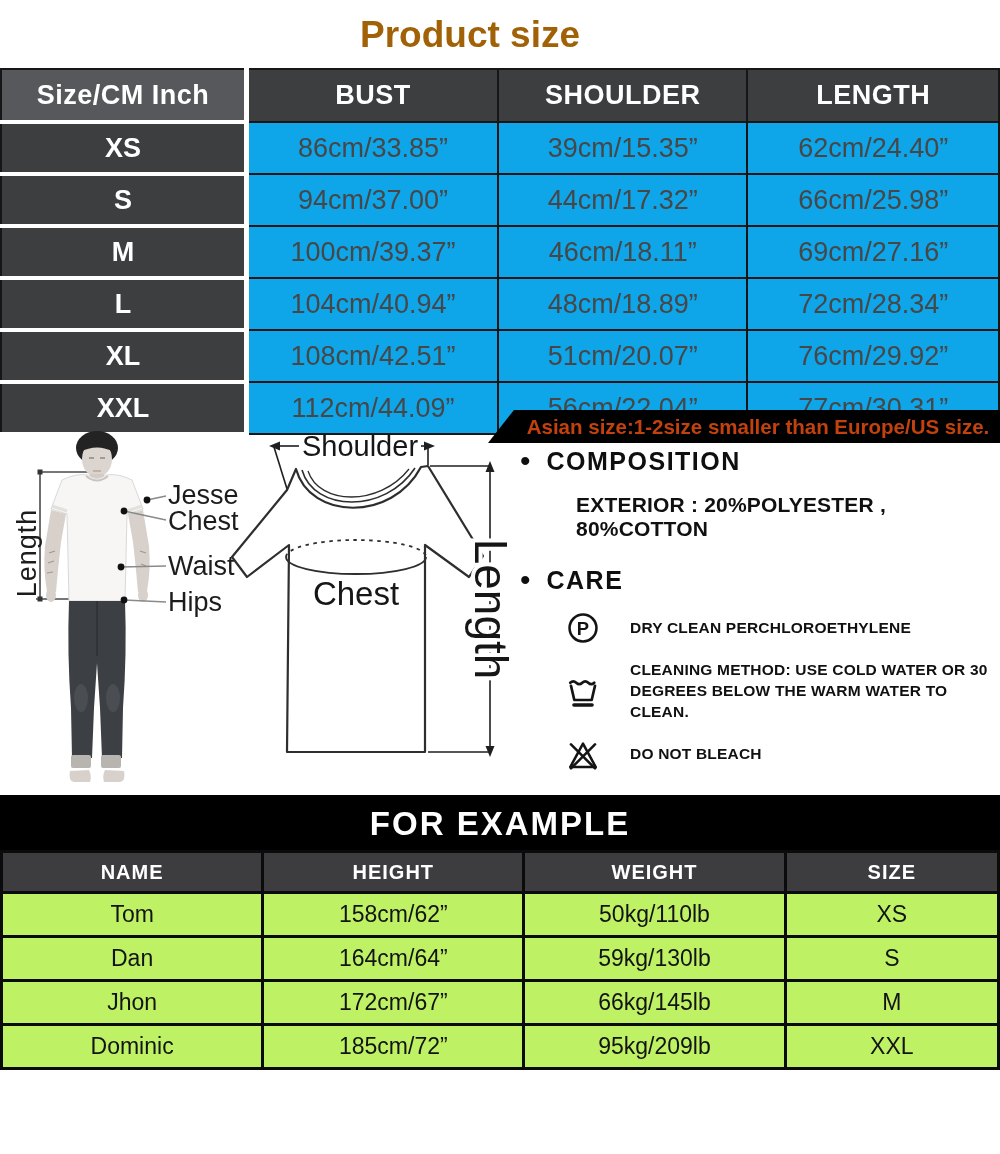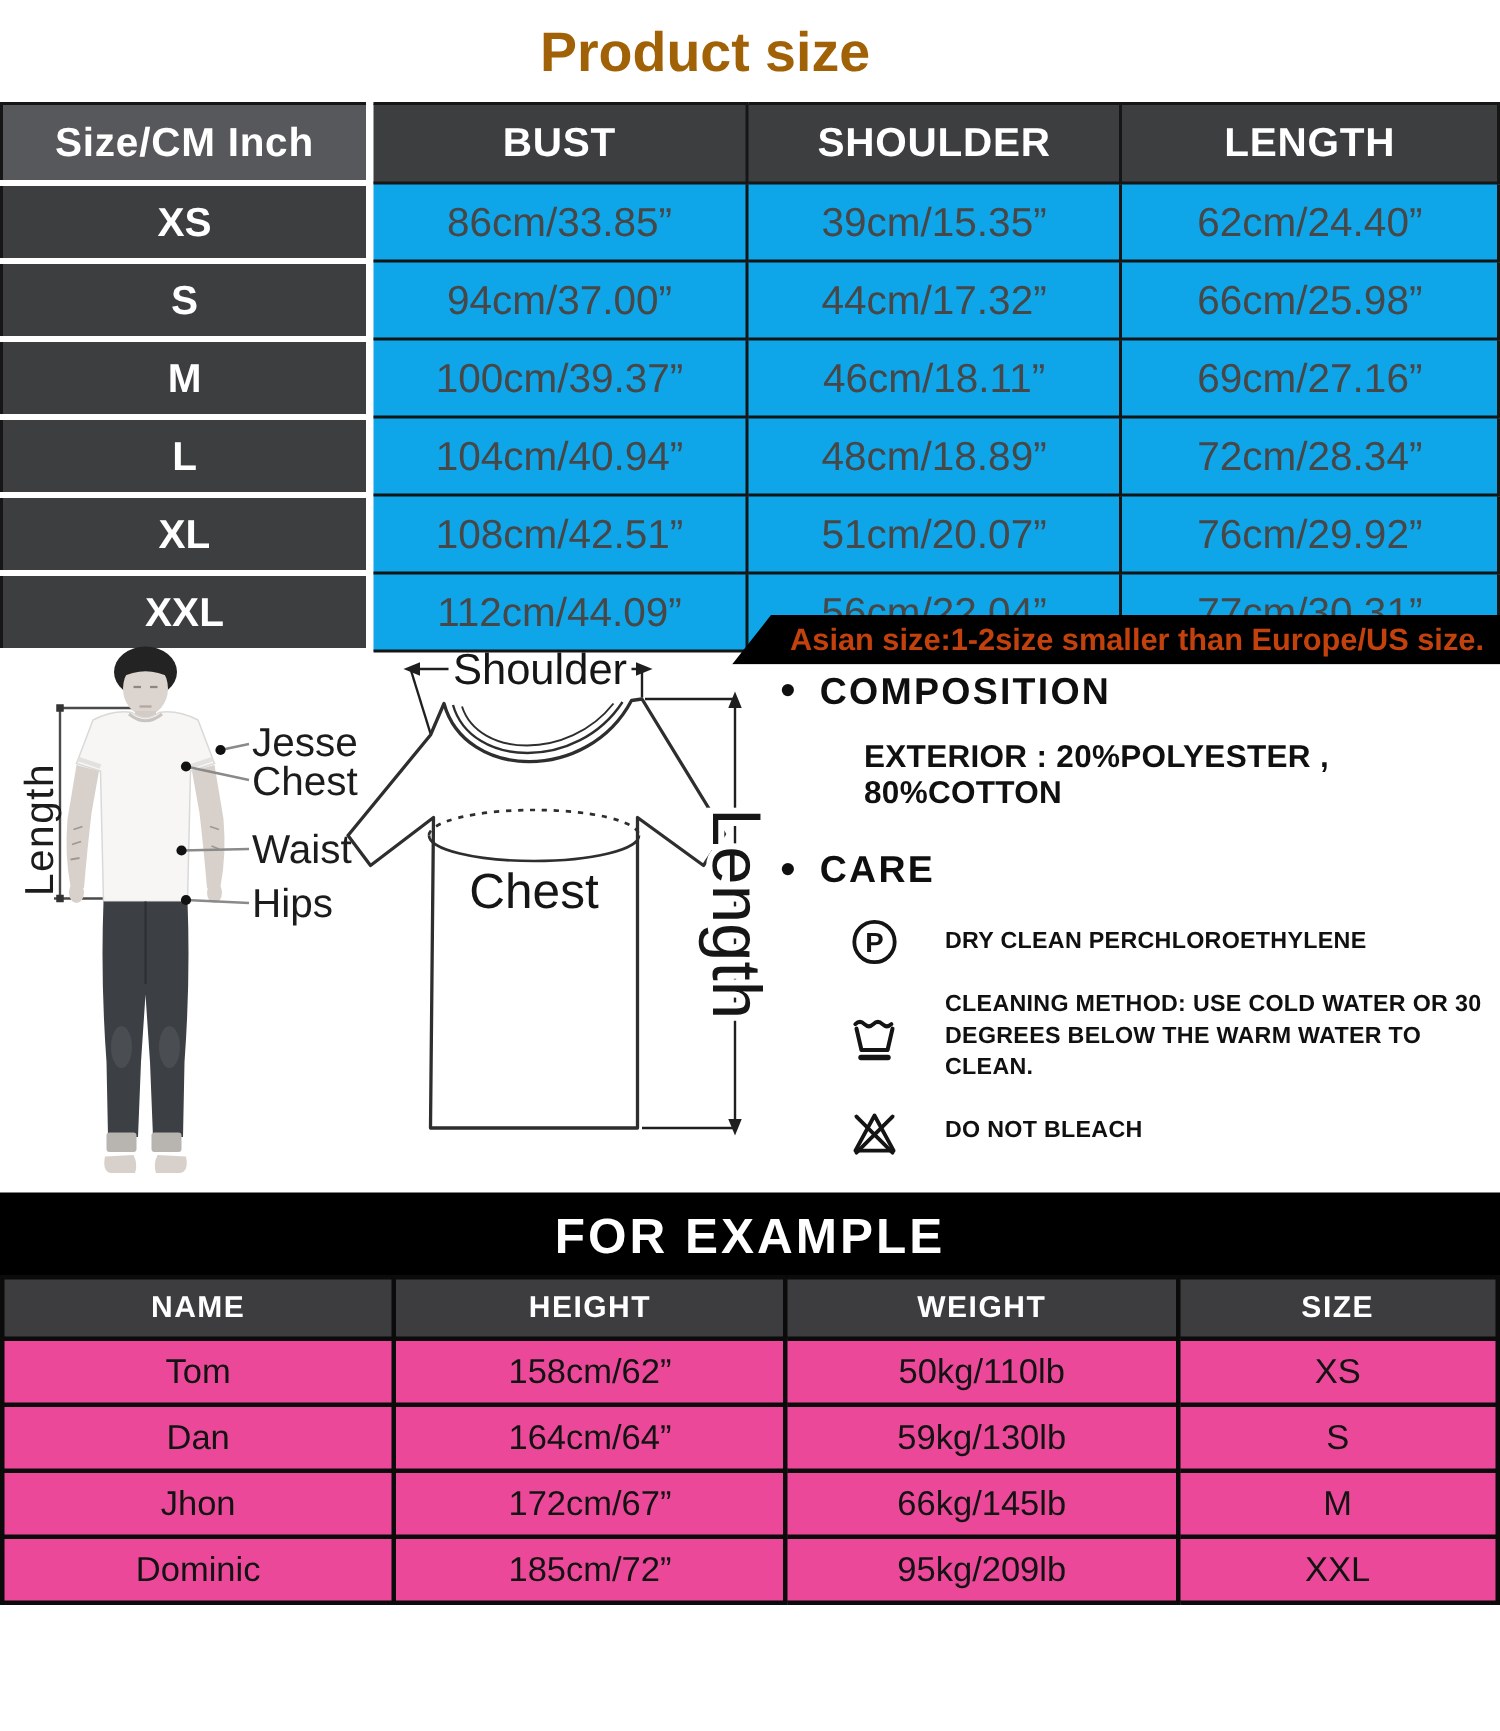--- a/index.html
+++ b/index.html
@@ -66,21 +66,21 @@
   }
   .example-banner h2{margin:0;color:#fff;font-size:33px;font-weight:bold;letter-spacing:2px;}
   table.example-table{
     position:absolute;top:850px;left:0;width:1000px;
     border-collapse:collapse;table-layout:fixed;
   }
   table.example-table th,table.example-table td{
     border:3px solid #0b0b0b;text-align:center;vertical-align:middle;padding:0;
   }
   table.example-table thead th{background:#3d3d3f;color:#fff;font-size:20px;font-weight:600;height:38px;letter-spacing:1px;}
-  table.example-table tbody td{background:#ec4899;color:#131313;font-size:23px;height:41px;}
+  table.example-table tbody td{background:#bef264;color:#131313;font-size:23px;height:41px;}
 </style>
 </head>
 <body>
 
 <div class="screen">
 
   <div class="page-title">Product size</div>
 
   <table class="size-table">
     <colgroup>

